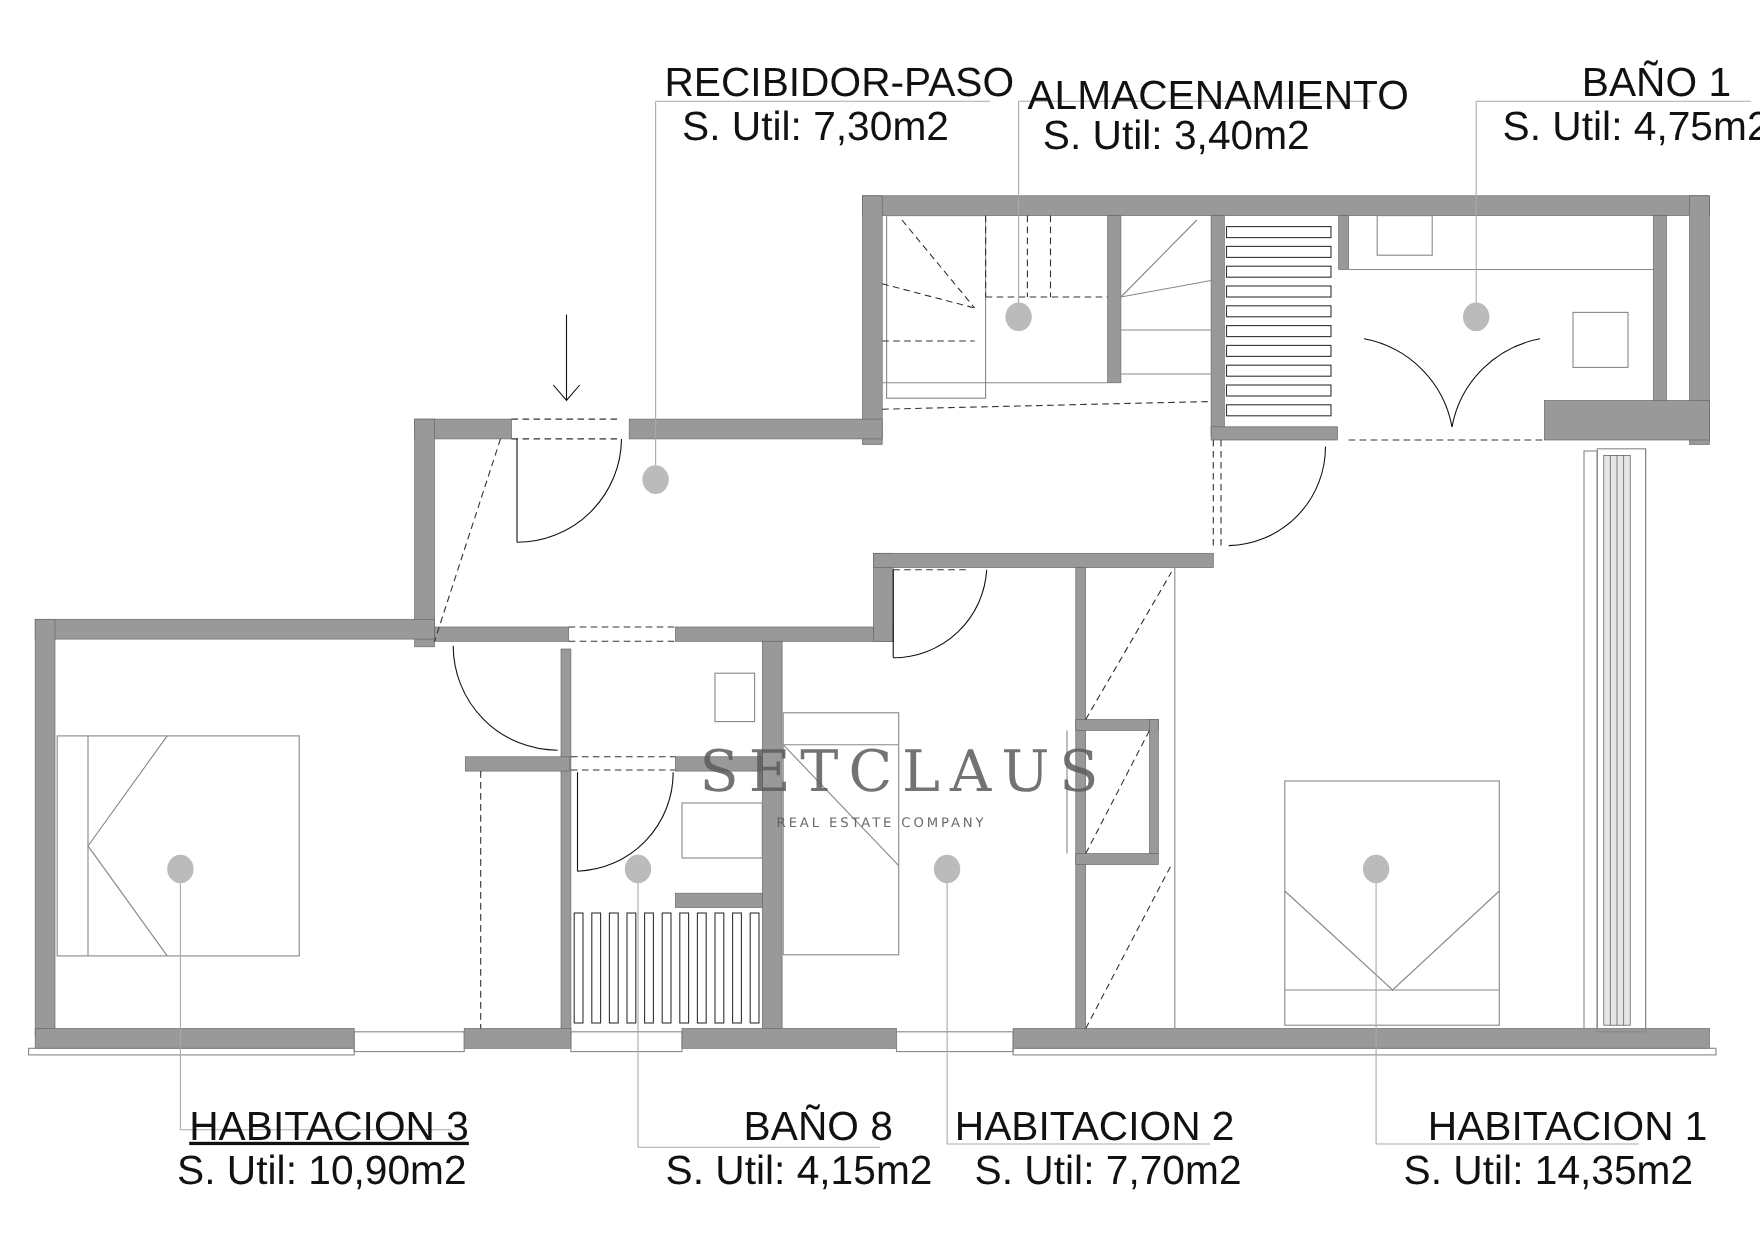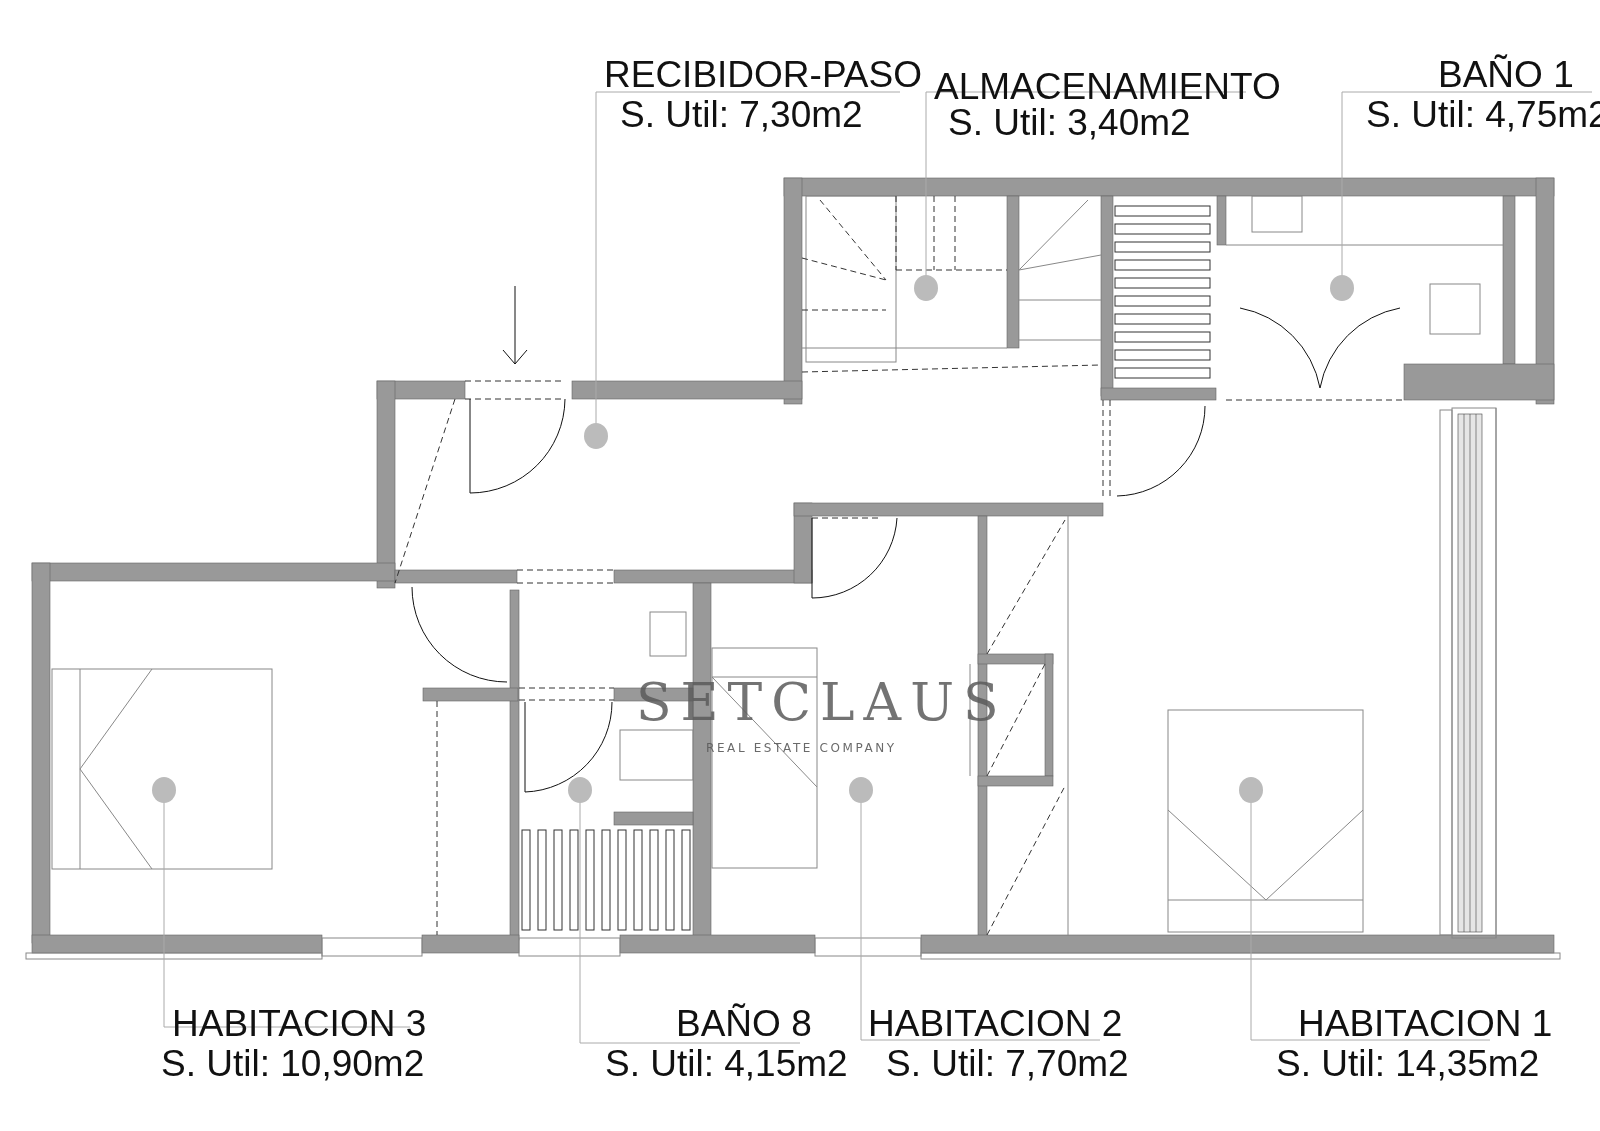--- a/index.html
+++ b/index.html
@@ -207,21 +207,21 @@
 
 <div class="lbl" style="left:604px; top:56px;">RECIBIDOR-PASO</div>
 <div class="lbl" style="left:620px; top:96px;">S. Util: 7,30m2</div>
 
 <div class="lbl" style="left:934px; top:68px;">ALMACENAMIENTO</div>
 <div class="lbl" style="left:948px; top:104px;">S. Util: 3,40m2</div>
 
 <div class="lbl" style="left:1438px; top:56px;">BAÑO 1</div>
 <div class="lbl" style="left:1366px; top:96px;text-align:center;">S. Util: 4,75m2</div>
 
-<div class="lbl" style="left:172px; top:1005px;">HABITACION 3</div>
+<div class="lbl" style="left:172px; top:1005px;text-decoration:underline;">HABITACION 3</div>
 <div class="lbl" style="left:161px; top:1045px;">S. Util: 10,90m2</div>
 
 <div class="lbl" style="left:676px; top:1005px;">BAÑO 8</div>
 <div class="lbl" style="left:605px; top:1045px;">S. Util: 4,15m2</div>
 
 <div class="lbl" style="left:868px; top:1005px;text-align:center;">HABITACION 2</div>
 <div class="lbl" style="left:886px; top:1045px;">S. Util: 7,70m2</div>
 
 <div class="lbl" style="left:1298px; top:1005px;">HABITACION 1</div>
 <div class="lbl" style="left:1276px; top:1045px;">S. Util: 14,35m2</div>

